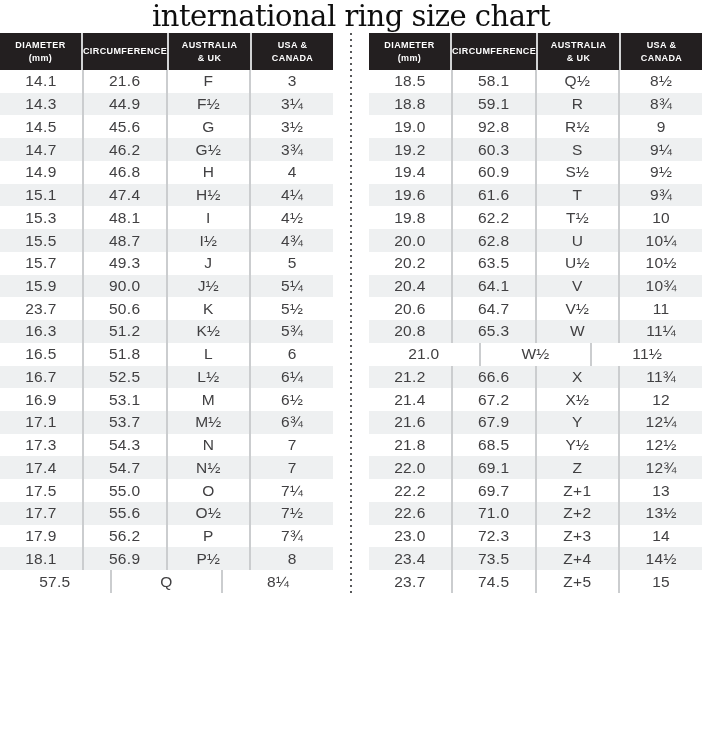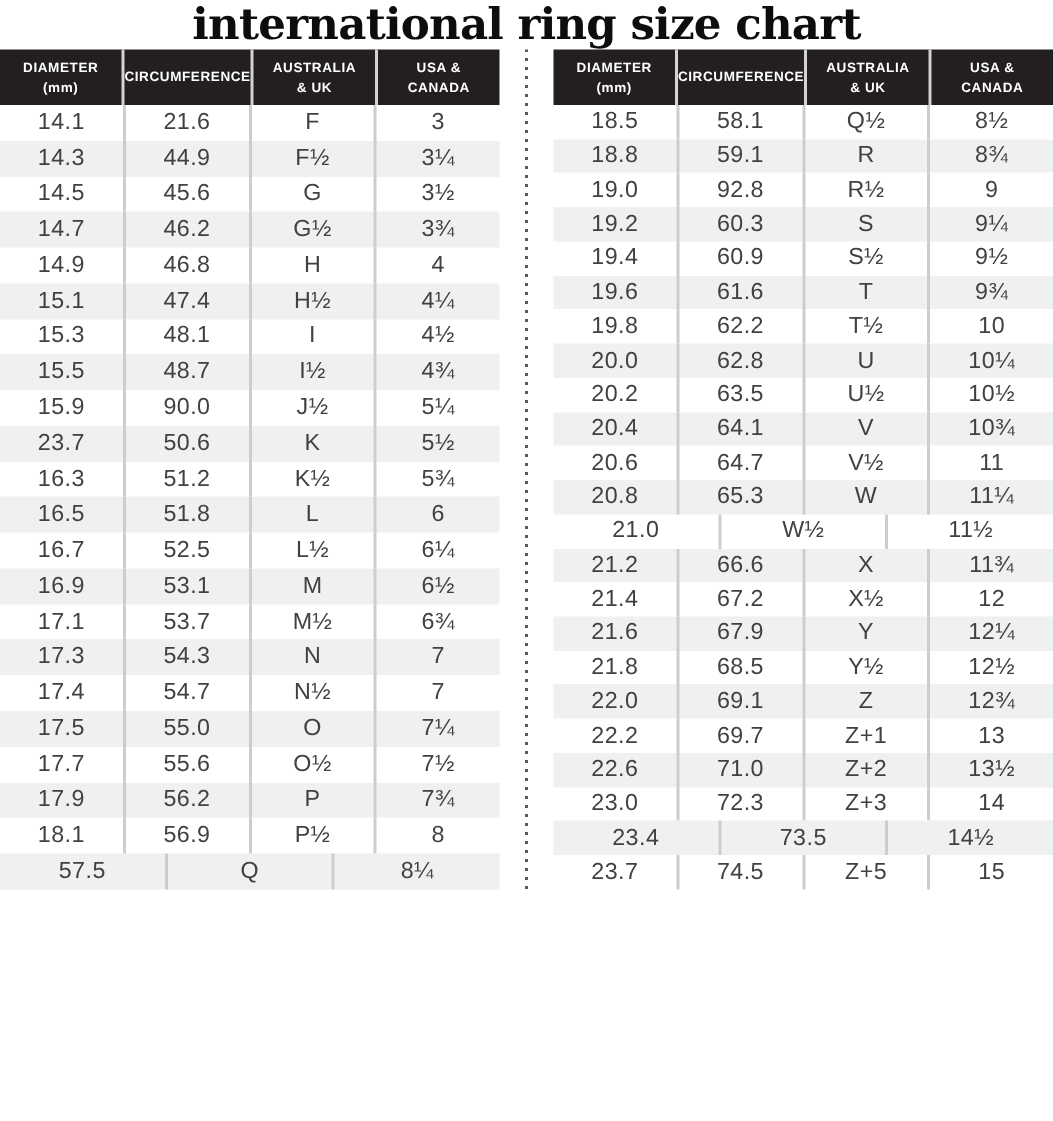--- a/index.html
+++ b/index.html
@@ -14,21 +14,21 @@
     background: #ffffff;
     overflow: hidden;
     position: relative;
   }
   .title {
     margin: 0;
     height: 33px;
     line-height: 32px;
     text-align: center;
     font-family: "DejaVu Serif", serif;
-    font-weight: bold;
+    font-weight: normal;
     font-size: 29px;
     letter-spacing: -0.5px;
     color: #0d0d0d;
   }
   .charts {
     display: flex;
     height: 560px;
   }
   .ring-table {
     width: 333px;
@@ -150,20 +150,26 @@
             <div class="tcell">I</div>
             <div class="tcell">4½</div>
           </div>
           <div class="trow">
             <div class="tcell">15.5</div>
             <div class="tcell">48.7</div>
             <div class="tcell">I½</div>
             <div class="tcell">4¾</div>
           </div>
           <div class="trow">
+            <div class="tcell">15.7</div>
+            <div class="tcell">49.3</div>
+            <div class="tcell">J</div>
+            <div class="tcell">5</div>
+          </div>
+          <div class="trow">
             <div class="tcell">15.9</div>
             <div class="tcell">90.0</div>
             <div class="tcell">J½</div>
             <div class="tcell">5¼</div>
           </div>
           <div class="trow">
             <div class="tcell">23.7</div>
             <div class="tcell">50.6</div>
             <div class="tcell">K</div>
             <div class="tcell">5½</div>
@@ -376,20 +382,21 @@
           </div>
           <div class="trow">
             <div class="tcell">23.0</div>
             <div class="tcell">72.3</div>
             <div class="tcell">Z+3</div>
             <div class="tcell">14</div>
           </div>
           <div class="trow">
             <div class="tcell">23.4</div>
             <div class="tcell">73.5</div>
+            <div class="tcell">Z+4</div>
             <div class="tcell">14½</div>
           </div>
           <div class="trow">
             <div class="tcell">23.7</div>
             <div class="tcell">74.5</div>
             <div class="tcell">Z+5</div>
             <div class="tcell">15</div>
           </div>
         </div>
     </div>

